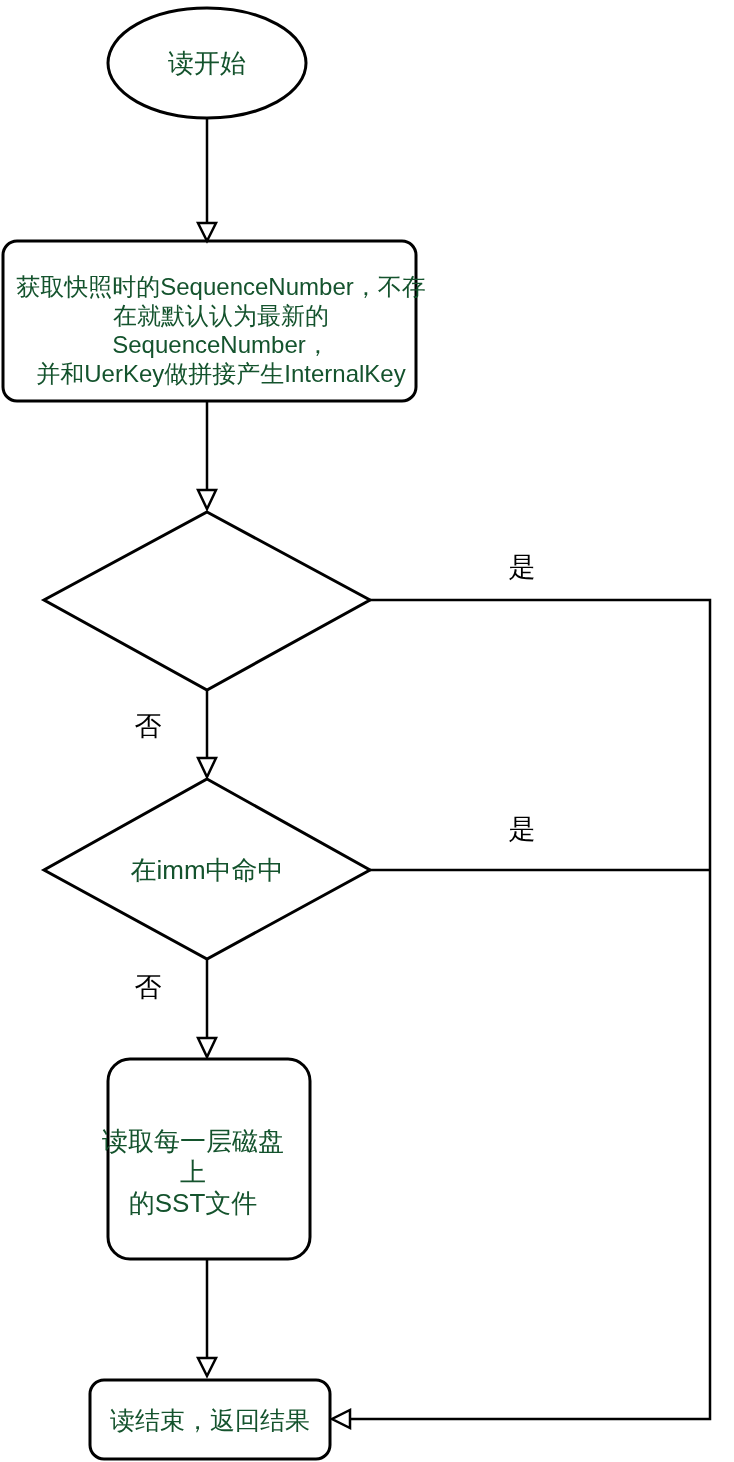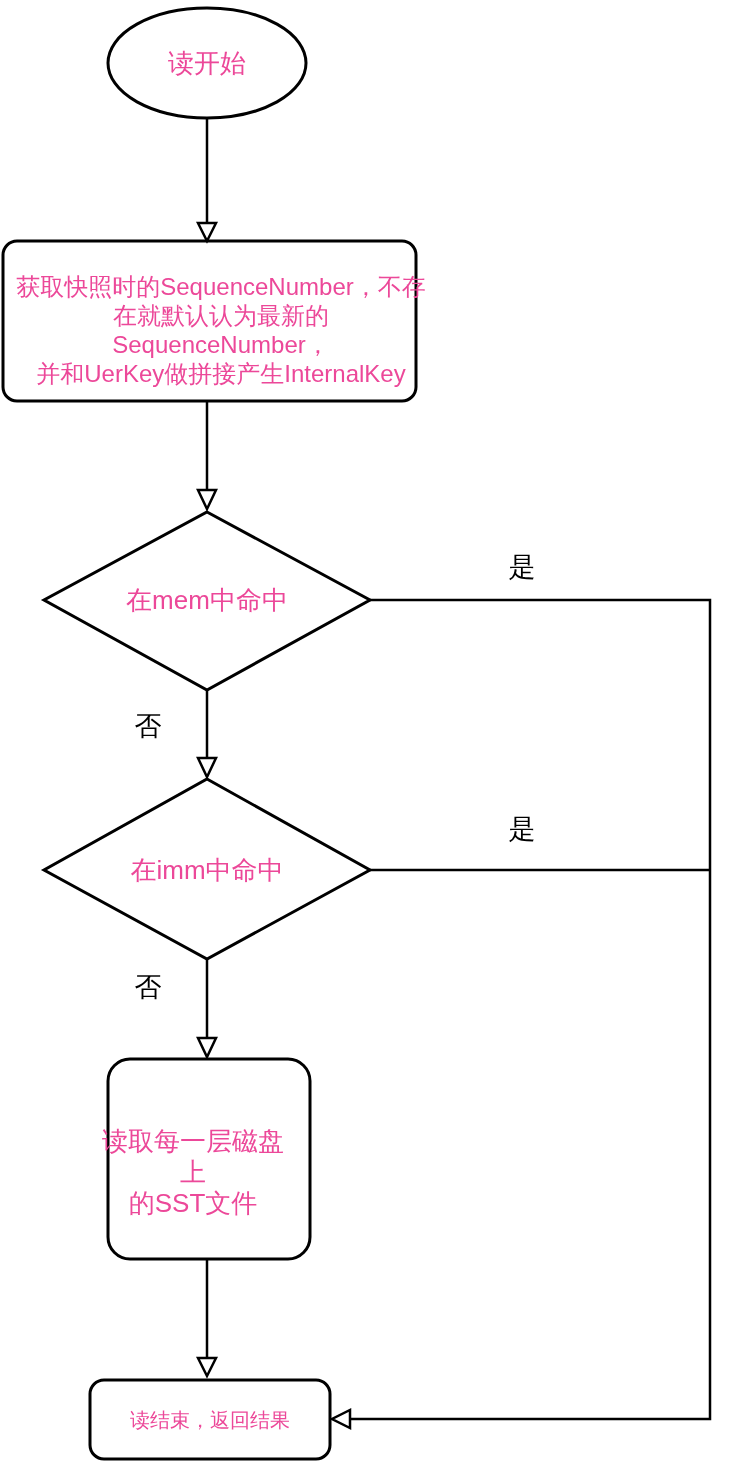--- a/index.html
+++ b/index.html
@@ -19,21 +19,21 @@
   .edge-layer {
     position: absolute;
     left: 0;
     top: 0;
     width: 734px;
     height: 1462px;
   }
   .node-label {
     position: absolute;
     text-align: center;
-    color: #ec4899;
+    color: #14532d;
     white-space: pre-line;
   }
   .lbl-start {
     left: 107px; top: 47px; width: 200px;
     font-size: 26px; line-height: 32px;
   }
   .lbl-process {
     left: 3px; top: 272px; width: 412px;
     font-size: 24px; line-height: 29px; padding-left: 12px;
   }
@@ -44,21 +44,21 @@
   .lbl-decision-imm {
     left: 57px; top: 854px; width: 300px;
     font-size: 26px; line-height: 32px;
   }
   .lbl-sst {
     left: 92px; top: 1126px; width: 202px;
     font-size: 26px; line-height: 31px;
   }
   .lbl-end {
     left: 90px; top: 1404px; width: 240px;
-    font-size: 20px; line-height: 32px;
+    font-size: 25px; line-height: 32px;
   }
   .edge-label {
     position: absolute;
     width: 50px;
     text-align: center;
     font-size: 27px;
     line-height: 30px;
     color: #000000;
   }
   .lbl-mem-yes { left: 497px; top: 552px; }
@@ -101,21 +101,20 @@
       <polygon points="350,1410 350,1428 332,1419"></polygon>
     </g>
   </svg>
 
   <div class="node-label lbl-start">读开始</div>
 
   <div class="node-label lbl-process">获取快照时的SequenceNumber，不存
 在就默认认为最新的SequenceNumber，
 并和UerKey做拼接产生InternalKey</div>
 
-  <div class="node-label lbl-decision-mem">在mem中命中</div>
 
   <div class="node-label lbl-decision-imm">在imm中命中</div>
 
   <div class="node-label lbl-sst">读取每一层磁盘上
 的SST文件</div>
 
   <div class="node-label lbl-end">读结束，返回结果</div>
 
   <div class="edge-label lbl-mem-yes">是</div>
 

